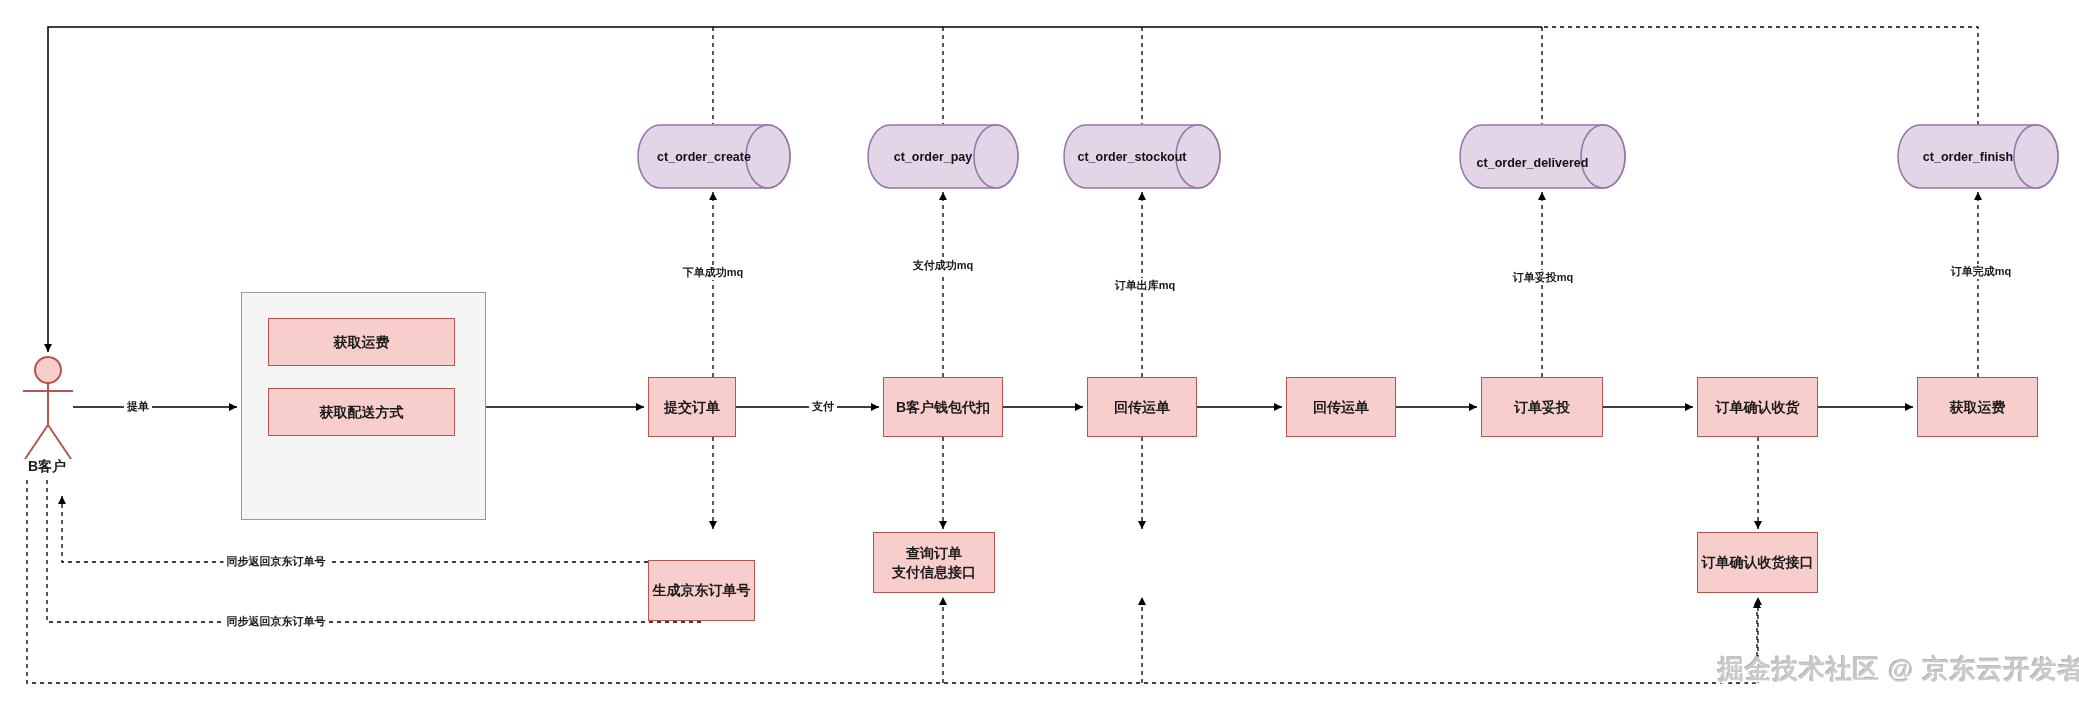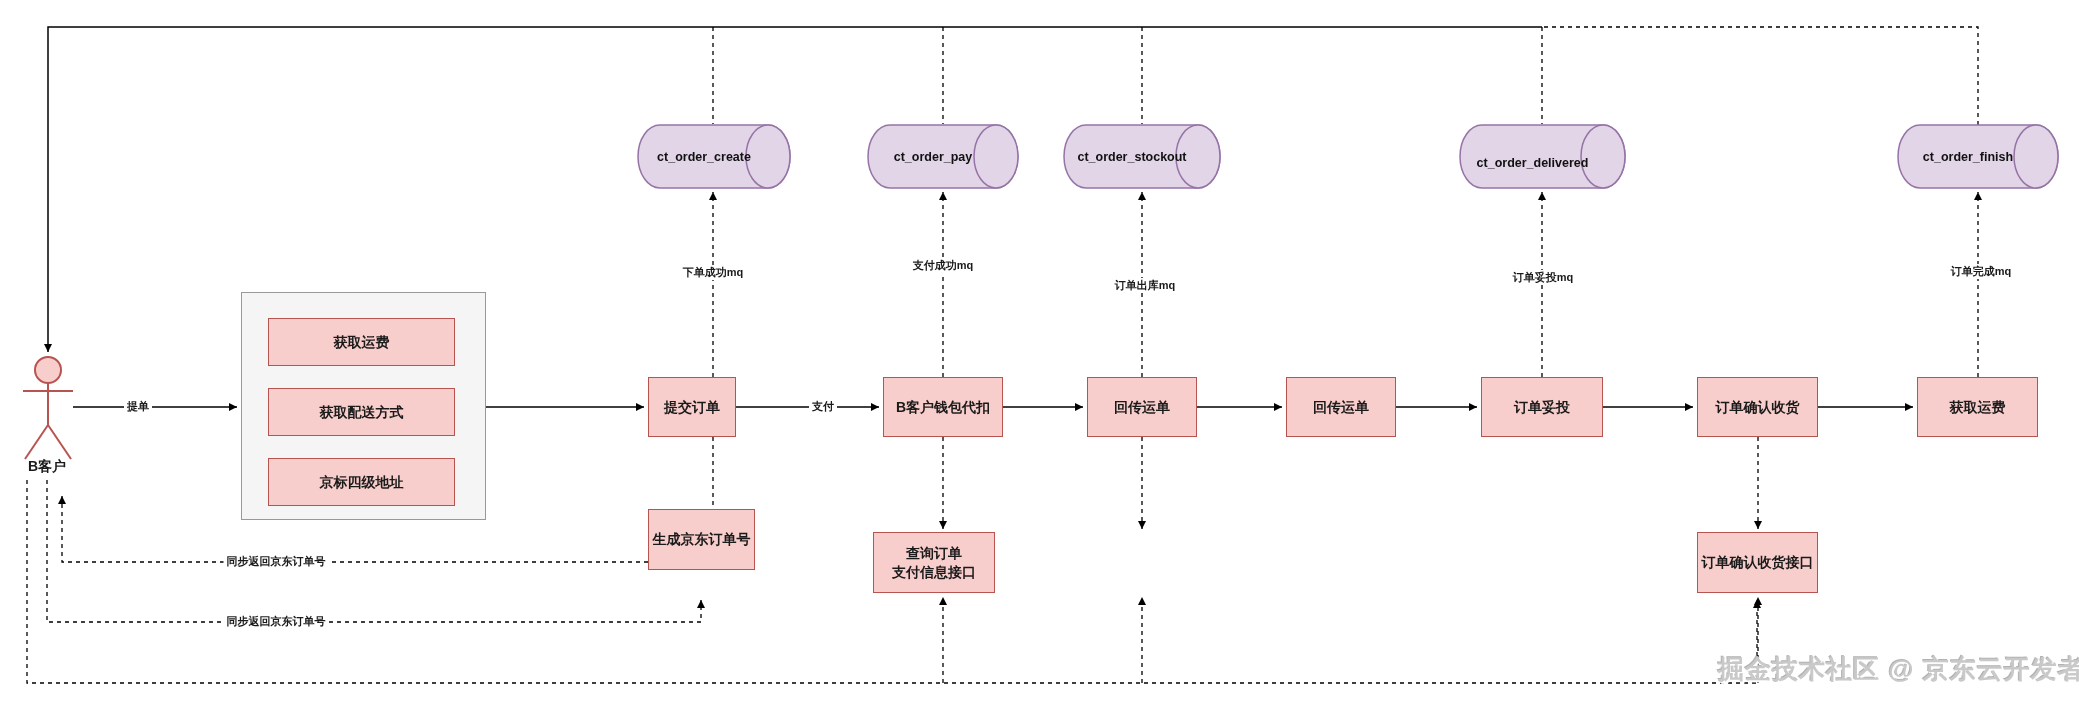--- a/index.html
+++ b/index.html
@@ -116,21 +116,20 @@
         <ellipse cx="2036" cy="156.5" rx="22" ry="31.5"></ellipse>
       </g>
     </g>
   </svg>
 
   <div class="abs actorlabel" style="left:7px;top:458px;width:80px;">B客户</div>
 
   <div class="abs groupbox" style="left:241px;top:292px;width:245px;height:228px;"></div>
   <div class="abs task" style="left:268px;top:318px;width:187px;height:48px;">获取运费</div>
   <div class="abs task" style="left:268px;top:388px;width:187px;height:48px;">获取配送方式</div>
-  <div class="abs task" style="left:268px;top:458px;width:187px;height:48px;">京标四级地址</div>
 
   <div class="abs task" style="left:648px;top:377px;width:88px;height:60px;">提交订单</div>
   <div class="abs task" style="left:883px;top:377px;width:120px;height:60px;">B客户钱包代扣</div>
   <div class="abs task" style="left:1087px;top:377px;width:110px;height:60px;">回传运单</div>
   <div class="abs task" style="left:1286px;top:377px;width:110px;height:60px;">回传运单</div>
   <div class="abs task" style="left:1481px;top:377px;width:122px;height:60px;">订单妥投</div>
   <div class="abs task" style="left:1697px;top:377px;width:121px;height:60px;">订单确认收货</div>
   <div class="abs task" style="left:1917px;top:377px;width:121px;height:60px;">获取运费</div>
 
   <div class="abs qlabel" style="left:638px;top:125px;width:132px;height:63px;">ct_order_create</div>
@@ -141,21 +140,21 @@
 
   <div class="abs wirelabel" style="left:713px;top:265px;">下单成功mq</div>
   <div class="abs wirelabel" style="left:943px;top:258px;">支付成功mq</div>
   <div class="abs wirelabel" style="left:1145px;top:278px;">订单出库mq</div>
   <div class="abs wirelabel" style="left:1543px;top:270px;">订单妥投mq</div>
   <div class="abs wirelabel" style="left:1981px;top:264px;">订单完成mq</div>
 
   <div class="abs wirelabel" style="left:138px;top:399px;">提单</div>
   <div class="abs wirelabel" style="left:823px;top:399px;">支付</div>
 
-  <div class="abs task" style="left:648px;top:509px;width:107px;height:61px;">生成京东订单号</div>
+  <div class="abs task" style="left:648px;top:560px;width:107px;height:61px;">生成京东订单号</div>
   <div class="abs task" style="left:873px;top:532px;width:122px;height:61px;">查询订单
 支付信息接口</div>
   <div class="abs task" style="left:1697px;top:532px;width:121px;height:61px;">订单确认收货接口</div>
 
   <div class="abs wirelabel" style="left:276px;top:554px;">同步返回京东订单号</div>
   <div class="abs wirelabel" style="left:276px;top:614px;">同步返回京东订单号</div>
 
   <div class="abs watermark" style="left:1718px;top:652px;">掘金技术社区 @ 京东云开发者</div>
 
 </div>

